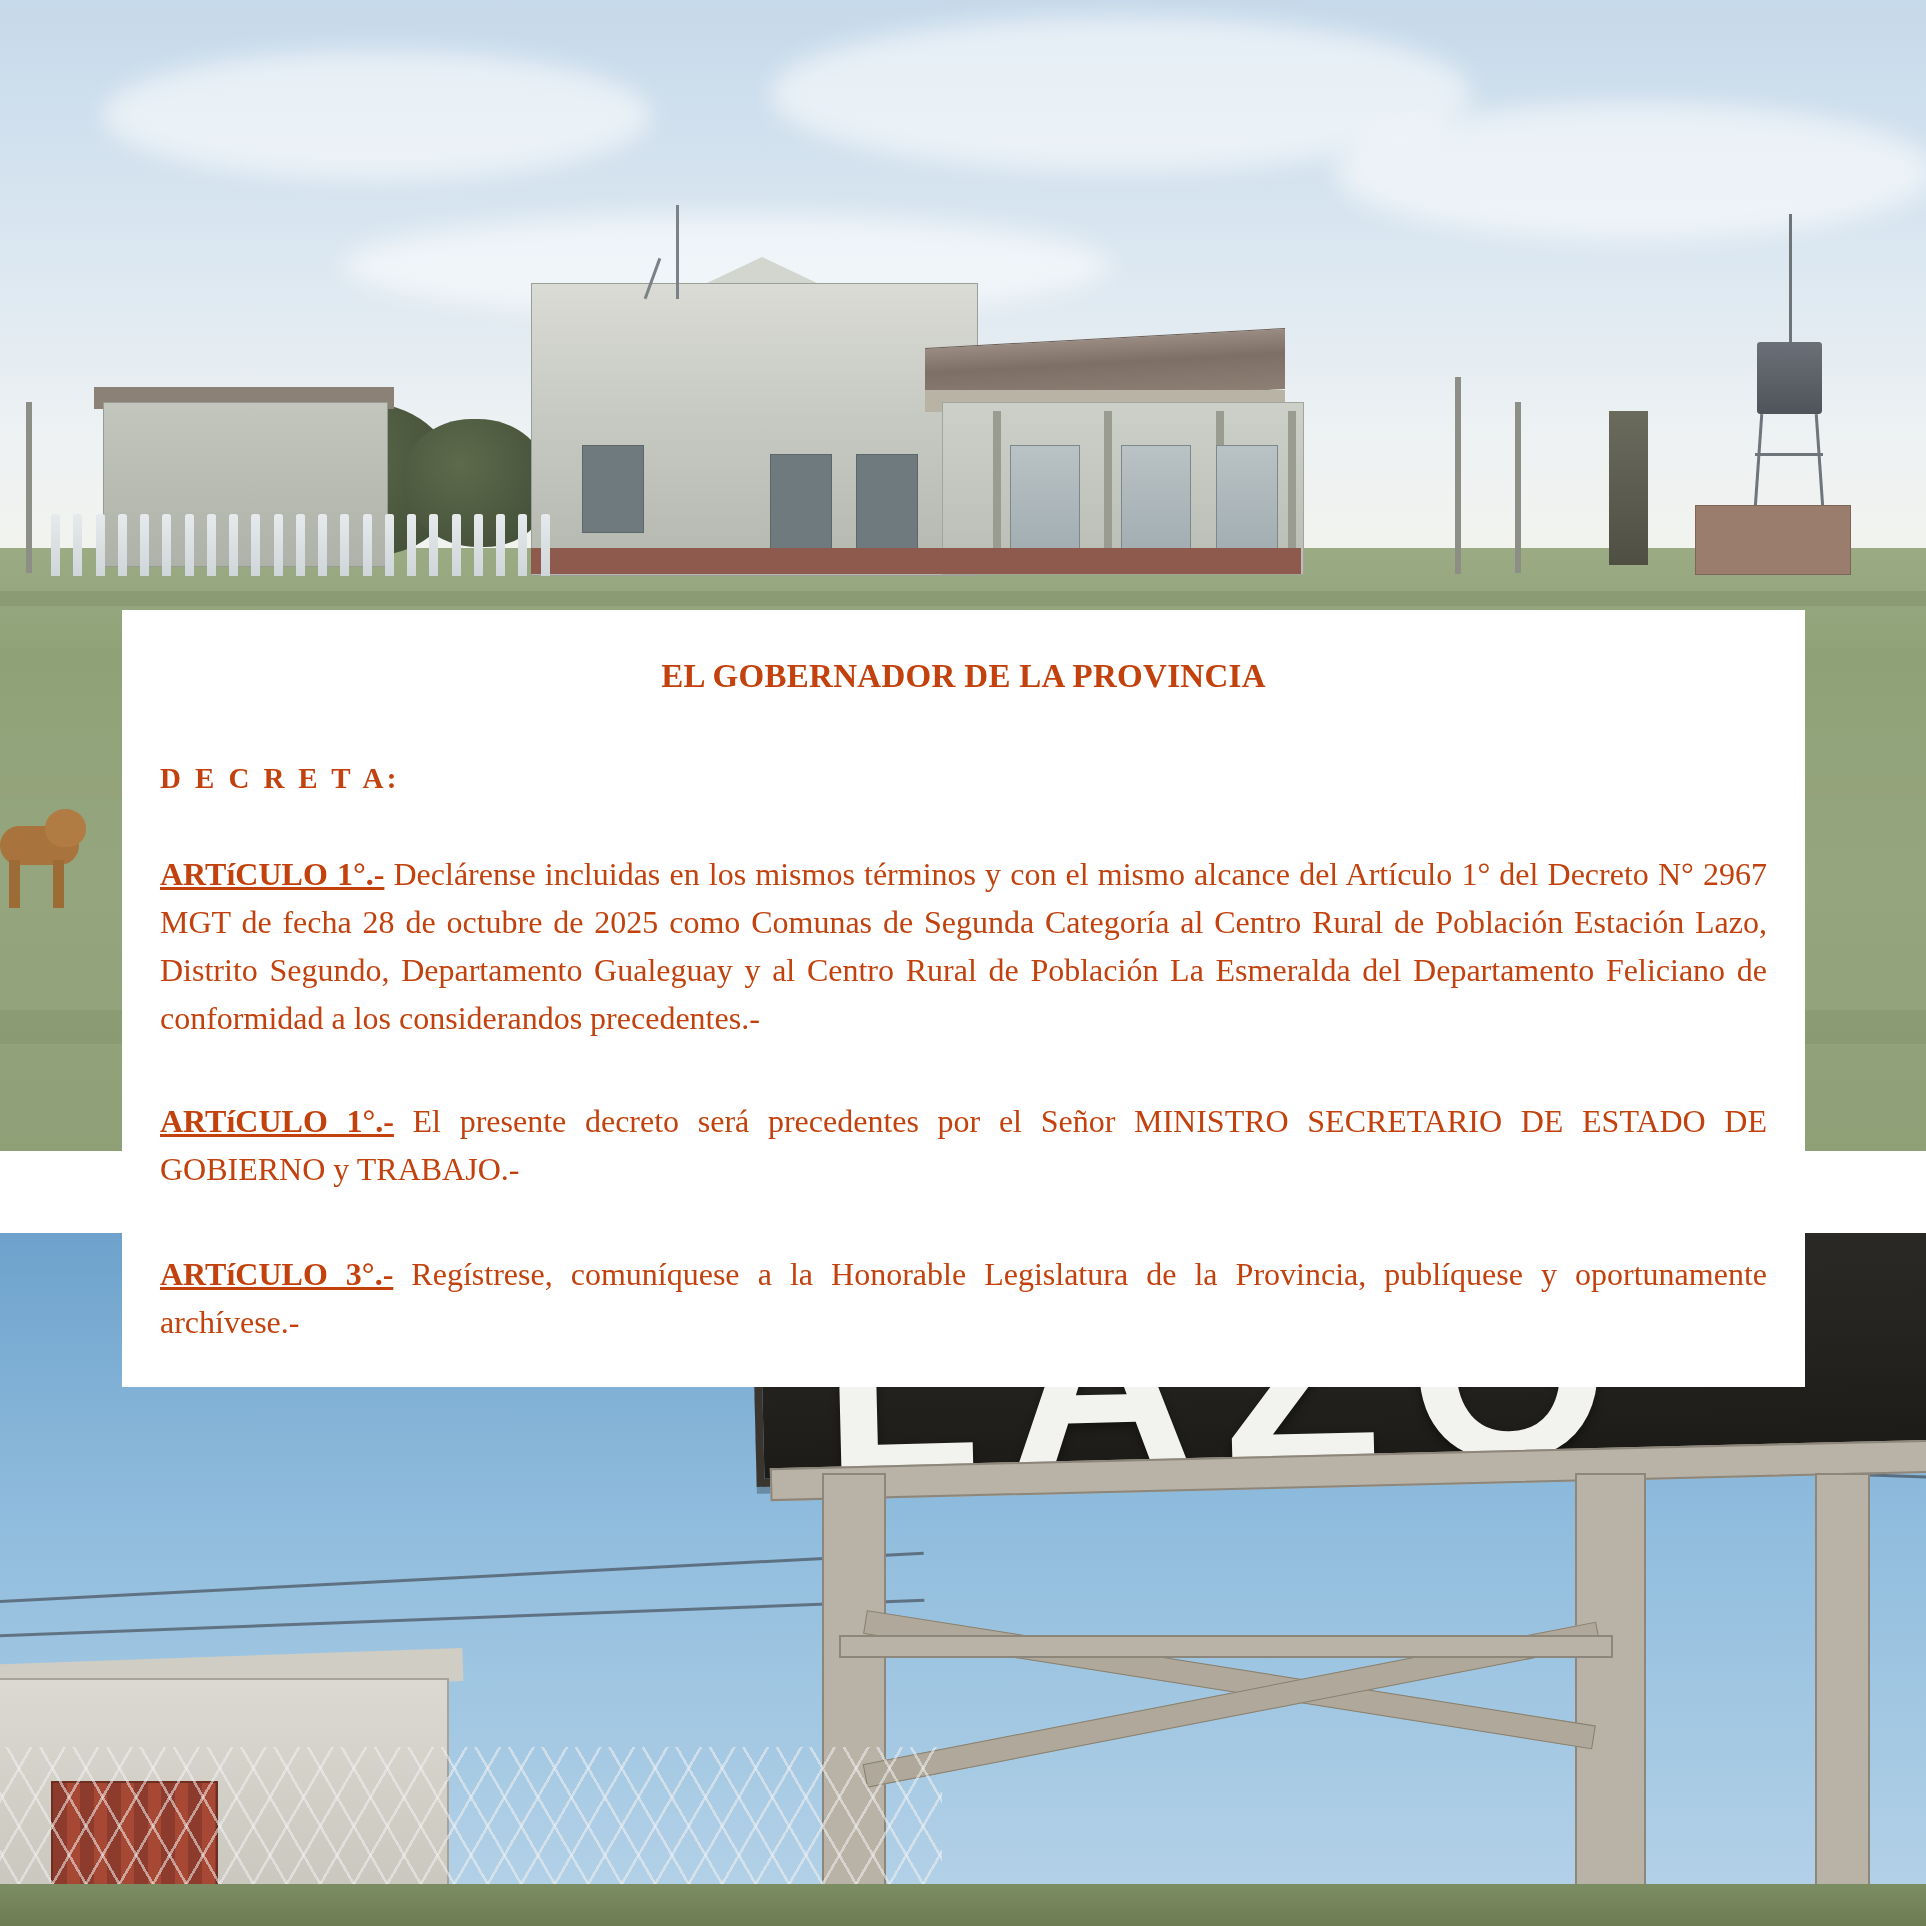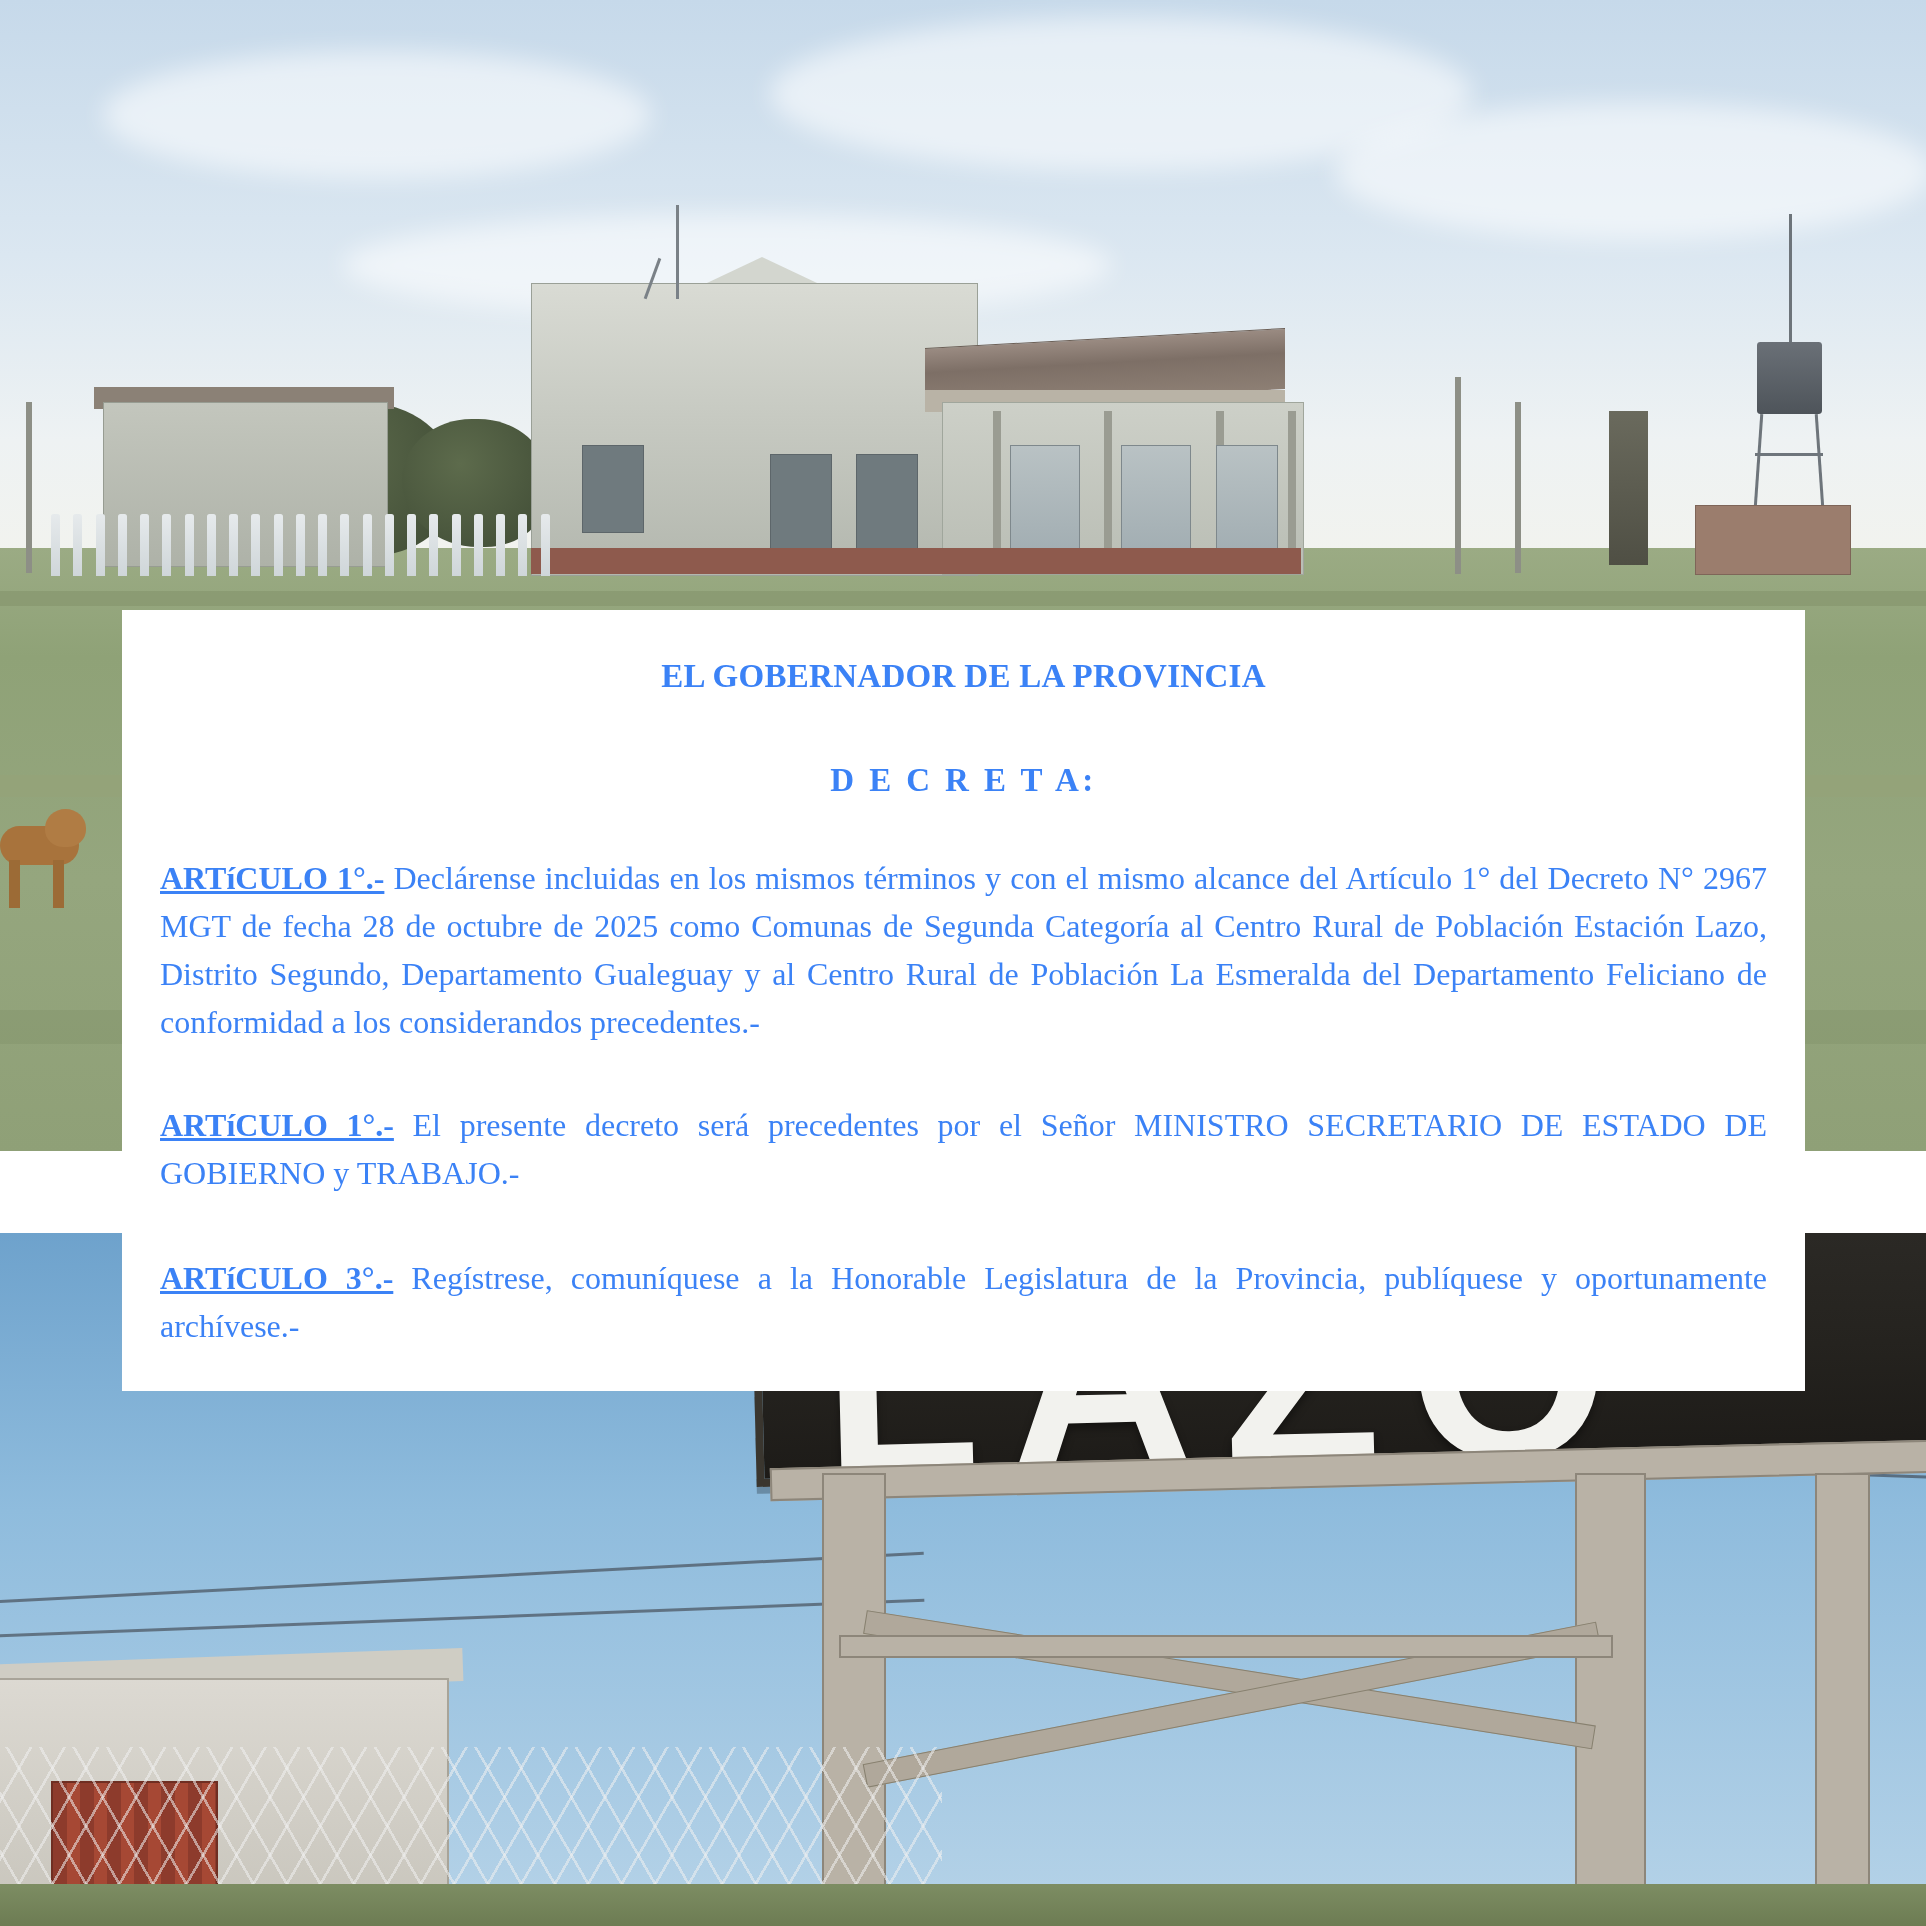--- a/index.html
+++ b/index.html
@@ -231,33 +231,32 @@
   }
 
   
   .doc {
     position:absolute;
     left:122px; top:610px;
     width:1683px;
     background:#ffffff;
     padding: 31px 38px 41px 38px;
     box-sizing: border-box;
-    color:#3b82f6;
+    color:#c2410c;
   }
   .doc-heading {
     text-align:center;
     font-weight:700;
     font-size:33px;
     letter-spacing:0.3px;
     margin: 17px 0 0 0;
   }
   .doc-decreta {
-    text-align:center;
     font-weight:700;
-    font-size:33px;
+    font-size:29px;
     letter-spacing:3.4px;
     margin: 67px 0 0 0;
   }
   .art {
     font-size:32px;
     line-height:1.5;
     text-align:justify;
     margin: 55px 0 0 0;
   }
   .art-label {

